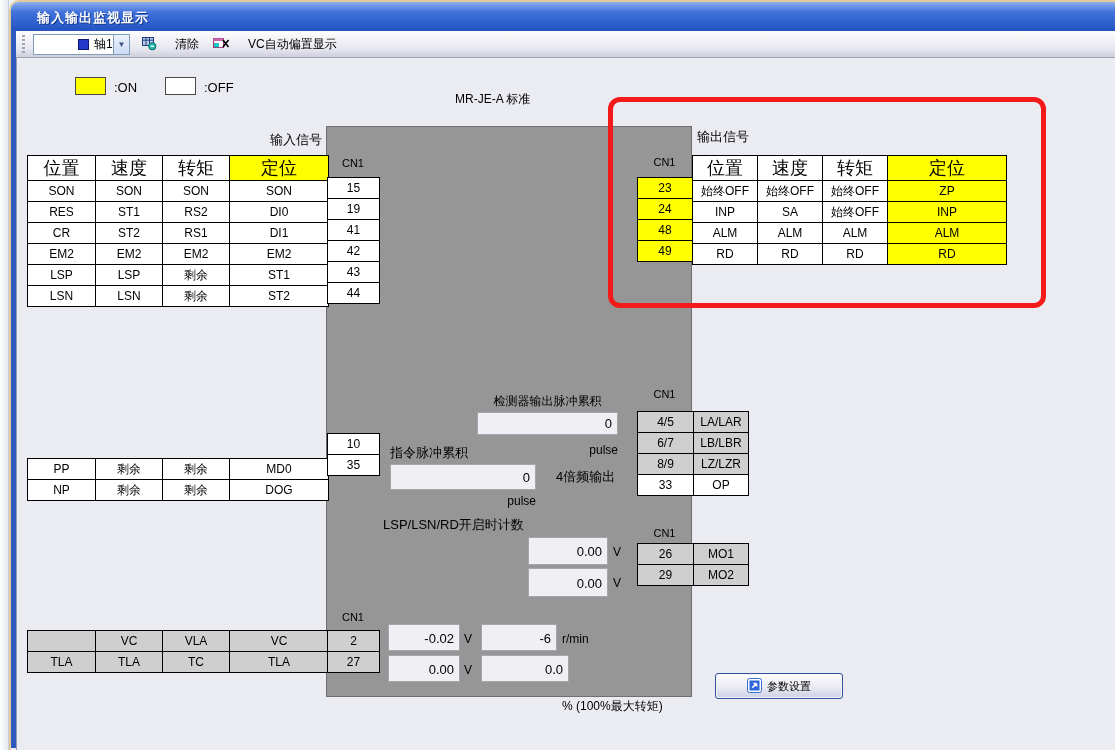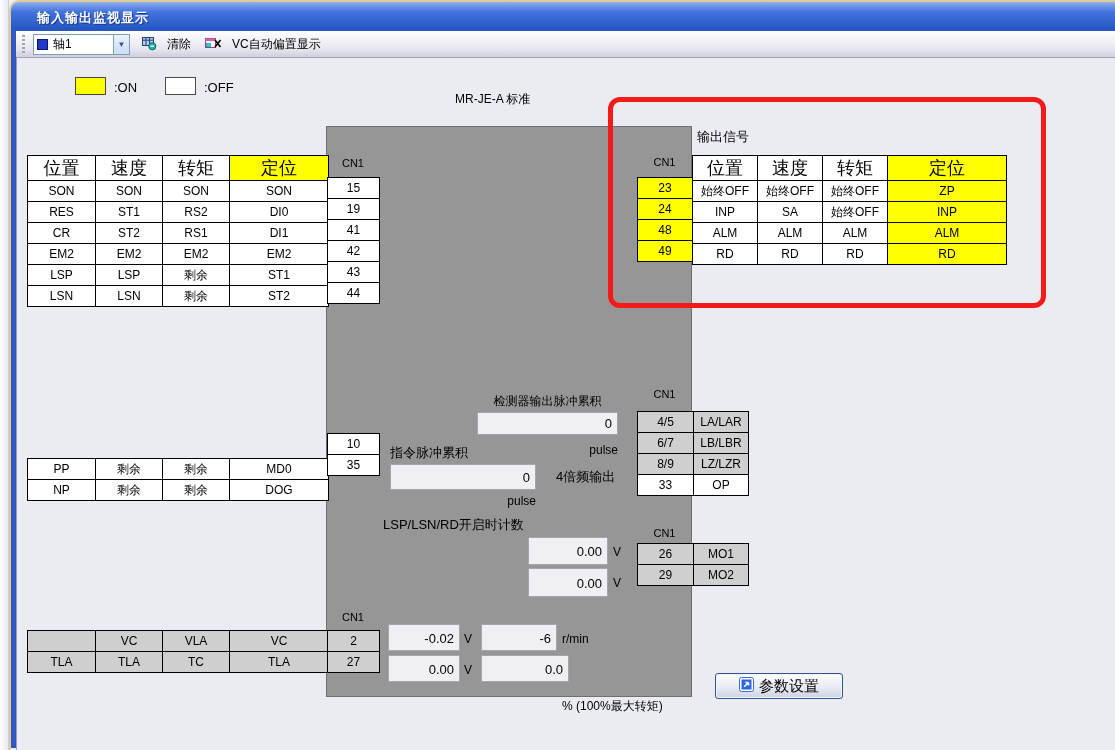--- a/index.html
+++ b/index.html
@@ -14,26 +14,26 @@
     background:linear-gradient(180deg,#8FB0EE 0,#4272DC 10px,#2355C2 28px,#2E59BE 29px,#2E59BE 100%); }
   #title-bar { position:absolute; left:11px; top:2px; width:1104px; height:19px; }
   #window-title { position:absolute; left:26px; top:7px; color:#fff; font-size:13px; font-weight:bold;
     text-shadow:1px 1px 0 #16388A; letter-spacing:1px; }
   #toolbar { position:absolute; left:16px; top:31px; width:1099px; height:27px;
     background:linear-gradient(180deg,#FEFEFE,#E6E6EF 70%,#CFCFDD);
     border-bottom:1px solid #A2A2B0; display:flex; align-items:center; padding-left:6px; gap:8px; }
   .grip { width:3px; height:18px;
     background:repeating-linear-gradient(180deg,#9FA6B6 0 2px,transparent 2px 4px); }
   .combo { display:flex; align-items:center; width:97px; height:21px; background:#fff;
-    border:1px solid #7F9DB9; font-size:12px; }
+    border:1px solid #7F9DB9; font-size:12px;padding-left:41px; }
   .combo-swatch { width:11px; height:11px; background:#2238C8; border:1px solid #0A1670; margin:0 5px 0 3px; }
   .combo-arrow { margin-left:auto; width:16px; height:19px;
     background:linear-gradient(180deg,#ECF2FB,#CBDCF6); border-left:1px solid #7F9DB9;
     display:flex; align-items:center; justify-content:center; font-size:8px; color:#3E557E; }
-  .tbtn { display:flex; align-items:center; gap:10px; font-size:12px; color:#000; padding:2px 3px; }
+  .tbtn { display:flex; align-items:center; gap:18px; font-size:12px; color:#000; padding:2px 3px; }
   #content { position:absolute; left:16px; top:58px; width:1099px; height:692px;
     background:#EBEBF2; border-left:1px solid #93A0B4; overflow:hidden; }
   #stage { position:absolute; left:-17px; top:-58px; width:1115px; height:750px; }
 
   .lbl { position:absolute; font-size:12px; color:#000; white-space:nowrap; }
   .cn1 { position:absolute; font-size:11px; color:#000; text-align:center; }
   #connector-block { position:absolute; left:326px; top:126px; width:366px; height:571px;
     background:#969696; border:1px solid #6F6F6F; }
   table.sig { position:absolute; border-collapse:collapse; table-layout:fixed; }
   table.sig td { border:1px solid #000; height:21px; text-align:center; background:#fff;
@@ -46,21 +46,21 @@
   .readout { position:absolute; background:#EFEFF4; border:1px solid #A5A5AE; text-align:right;
     font-size:13px; color:#000; padding:3px 5px 0 0; }
   .unit { position:absolute; font-size:12px; color:#000; white-space:nowrap; }
   .swatch { position:absolute; width:31px; height:18px; border:1px solid #4A4A4A; }
   #annotation-rectangle { position:absolute; left:608px; top:97px; width:438px; height:211px;
     border:5px solid #F51A1A; border-radius:12px; z-index:40; }
   #param-button { position:absolute; left:715px; top:673px; width:128px; height:26px;
     border:1px solid #33539C; border-radius:3px;
     background:linear-gradient(180deg,#FEFEFE,#E9EAF3 55%,#CDD1E3);
     box-shadow:inset 0 0 0 1px #EFF3FA; display:flex; align-items:center; justify-content:center;
-    gap:5px; font-size:15px; color:#000; z-index:45; cursor:pointer; }
+    gap:5px; font-size:11px; color:#000; z-index:45; cursor:pointer; }
 </style>
 </head>
 <body>
 
 <div id="left-strip"></div>
 <div id="frame-tan"></div>
 <div id="frame-blue"></div>
 <div id="title-bar">
   <span id="window-title">输入输出监视显示</span>
 </div>
@@ -96,20 +96,21 @@
 <div id="stage">
 
   <div class="swatch" style="left:75px; top:77px; background:#FFFF00;"></div>
   <div class="lbl" style="left:114px; top:80px; font-size:13px;">:ON</div>
   <div class="swatch" style="left:165px; top:77px; background:#FFFFFF;"></div>
   <div class="lbl" style="left:204px; top:80px; font-size:13px;">:OFF</div>
   <div class="lbl" style="left:455px; top:91px;">MR-JE-A 标准</div>
 
   <div id="connector-block"></div>
 
+  <div class="lbl" style="left:27px; top:131px; width:295px; text-align:right; font-size:13px;">输入信号</div>
   <div class="cn1" style="left:327px; top:157px; width:52px;">CN1</div>
   <table class="sig" style="left:27px; top:155px; width:301px;">
     <colgroup>
           <col style="width:68px">
           <col style="width:67px">
           <col style="width:67px">
           <col style="width:99px">
         </colgroup>
     <tbody>
           <tr>

